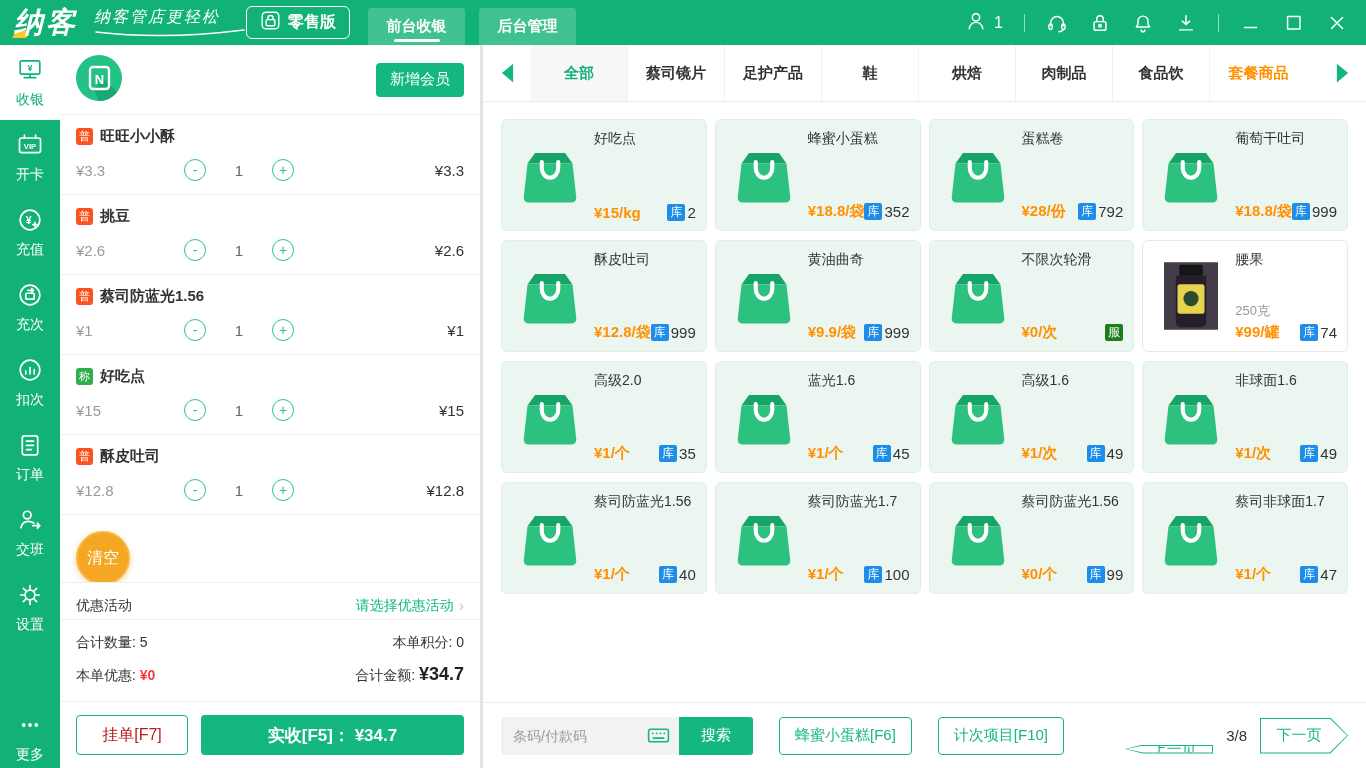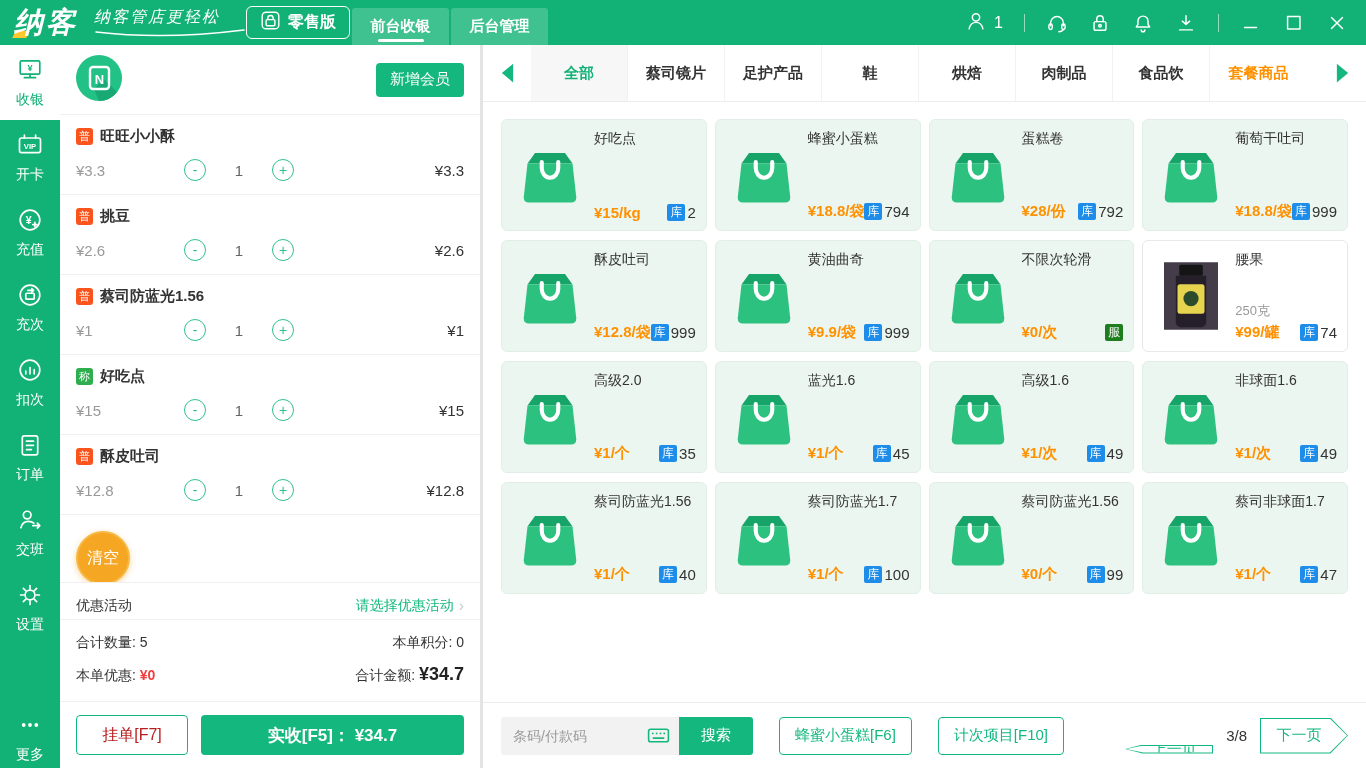--- a/index.html
+++ b/index.html
@@ -9,21 +9,21 @@
 
   
   .topbar { height:45px; background:#12b277; display:flex; align-items:center; color:#fff; }
   .logo { position:relative; margin-left:14px; font-size:29px; font-weight:bold; font-style:italic; letter-spacing:3px; }
   .logo-accent { position:absolute; left:0; bottom:5px; width:14px; height:7px; background:#ffc82e; transform:skewX(-28deg); z-index:0; }
   .logo-txt { position:relative; z-index:1; }
   .slogan-wrap { margin-left:16px; }
   .slogan-text { font-family:"DejaVu Serif","Liberation Serif",serif; font-style:italic; font-size:16px; letter-spacing:2px; }
   .slogan-wrap svg { display:block; margin-top:1px; }
   .version-btn { border:1px solid #fff; border-radius:6px; height:33px; display:flex; align-items:center; gap:7px; padding:0 13px; font-size:16px; font-weight:bold; cursor:pointer; }
-  .nav-tabs { display:flex; align-self:flex-end; margin-left:2px; height:37px; gap:2px; }
+  .nav-tabs { display:flex; align-self:flex-end; margin-left:18px; height:37px; gap:14px; }
   .nav-tab { width:97px; background:#3fc28f; display:flex; align-items:center; justify-content:center; font-size:15px; font-weight:bold; position:relative; border-radius:3px 3px 0 0; cursor:pointer; }
   .nav-tab.active::after { content:""; position:absolute; bottom:3px; left:50%; transform:translateX(-50%); width:46px; height:3px; background:#fff; border-radius:2px; }
   .tb-right { margin-left:auto; display:flex; align-items:center; gap:21px; margin-right:18px; }
   .tb-user { display:flex; align-items:center; gap:7px; font-size:16px; cursor:pointer; }
   .tb-divider { width:1px; height:18px; background:rgba(255,255,255,.55); }
   .tb-ic { display:flex; align-items:center; cursor:pointer; }
 
   
   .main { display:flex; height:723px; background:#e4e4e4; }
   .sidebar { width:60px; background:#12b277; display:flex; flex-direction:column; color:#fff; }
@@ -440,21 +440,21 @@
                 <path d="M29 24 v8 a11 13 0 0 0 22 0 v-8" fill="none" stroke="#fff" stroke-width="5.5" stroke-linecap="round"></path>
               </svg>
             </div>
      <div class="p-info">
        <div class="p-name">蜂蜜小蛋糕</div>
 
        <div class="p-bottom">
          <span class="p-price">¥18.8/袋</span>
          <span class="p-stock">
            <span class="stock-badge">库</span>
-           <span class="stock-num">794</span>
+           <span class="stock-num">352</span>
          </span>
        </div>
      </div>
    </div>
           <div class="p-card">
      <div class="p-icon">
               <svg viewBox="0 0 80 84" width="60" height="63">
                 <polygon points="20,12 60,12 70,26 10,26" fill="#17a468"></polygon>
                 <path d="M10 26 L70 26 L75 71 Q75 78 68 78 L12 78 Q5 78 5 71 Z" fill="#2cc17e"></path>
                 <path d="M29 24 v8 a11 13 0 0 0 22 0 v-8" fill="none" stroke="#fff" stroke-width="5.5" stroke-linecap="round"></path>

